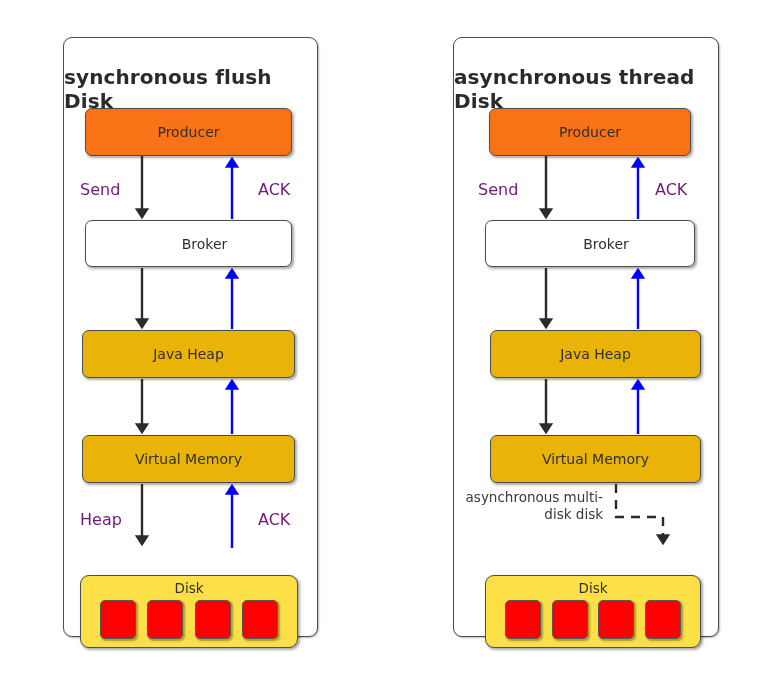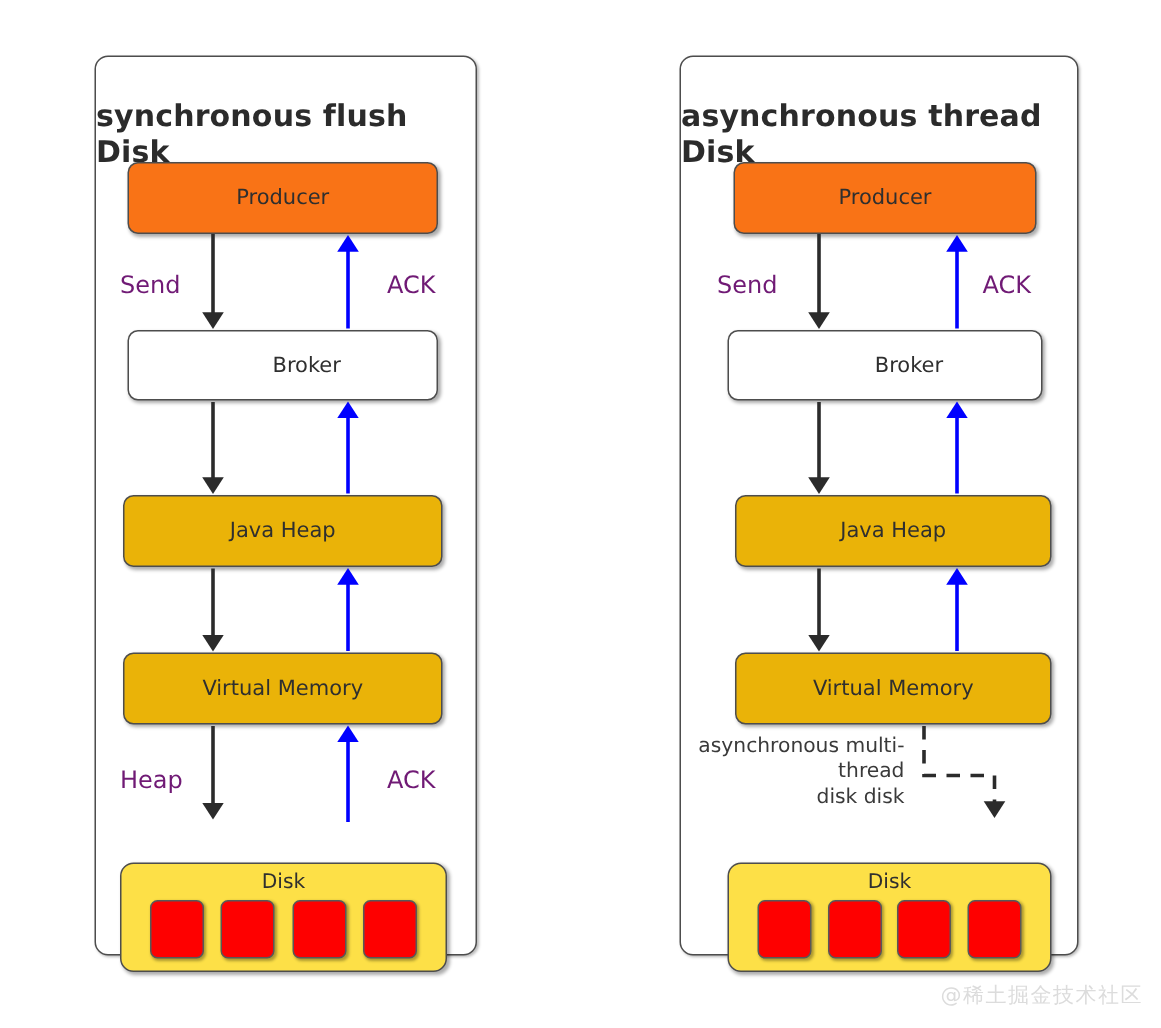--- a/index.html
+++ b/index.html
@@ -204,21 +204,20 @@
       <div class="disk-block"></div>
       <div class="disk-block"></div>
     </div>
   </div>
 
   <div class="edge-label" style="left:478px; top:180px;">Send</div>
   <div class="edge-label" style="left:655px; top:180px;">ACK</div>
 
   <div class="note" style="left:459px; top:489px; width:144px;">
     <div>asynchronous multi-</div>
-    <div>thread</div>
     <div>disk disk</div>
   </div>
 
   <svg class="arrows" viewBox="0 0 774 685" xmlns="http://www.w3.org/2000/svg">
     <defs>
       <marker id="head-dark" markerWidth="7" markerHeight="7" refX="2.4" refY="3.2" orient="auto" markerUnits="strokeWidth">
         <path d="M0,0.2 L0,6.2 L4.6,3.2 z" fill="#2b2b2b"></path>
       </marker>
       <marker id="head-blue" markerWidth="7" markerHeight="7" refX="2.4" refY="3.2" orient="auto" markerUnits="strokeWidth">
         <path d="M0,0.2 L0,6.2 L4.6,3.2 z" fill="#0000ff"></path>
@@ -269,15 +268,14 @@
     </g>
     <g>
       <line x1="638" y1="434" x2="638" y2="384" stroke="#0000ff" stroke-width="2.4" marker-end="url(#head-blue)"></line>
     </g>
 
     <g>
       <path d="M616,484 L616,517 L663,517 L663,540" fill="none" stroke="#2b2b2b" stroke-width="2.4" stroke-dasharray="9,7" marker-end="url(#head-dark)"></path>
     </g>
   </svg>
 
-  <div class="watermark">@稀土掘金技术社区</div>
 
 </div>
 
 </body></html>

